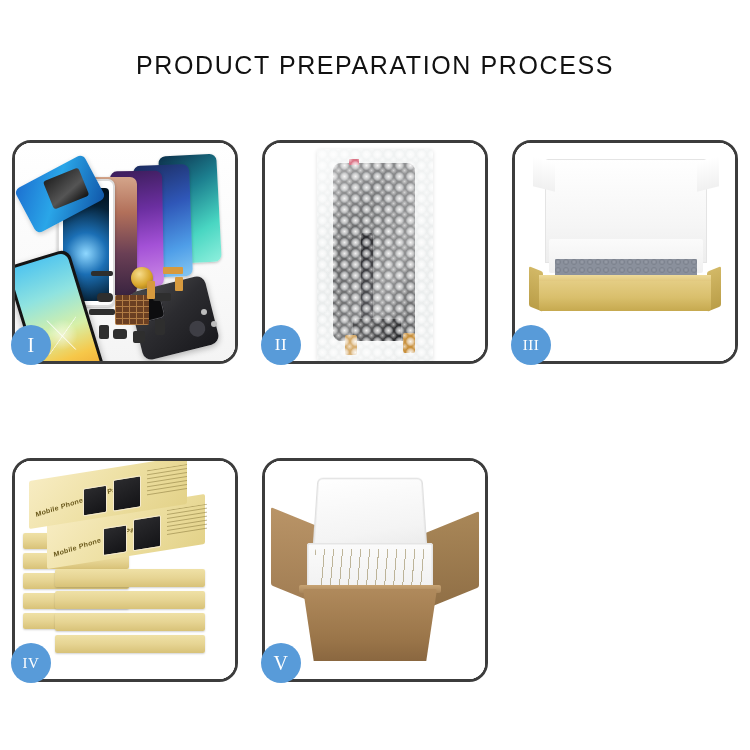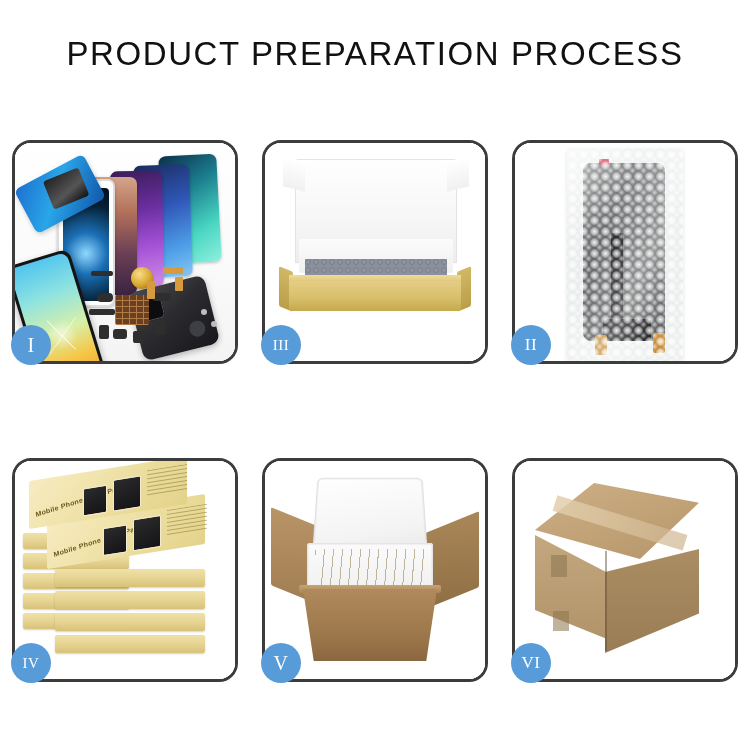--- a/index.html
+++ b/index.html
@@ -15,26 +15,26 @@
     position: relative;
   }
 
   
   .header {
     width: 750px;
     padding-top: 30px;
     text-align: center;
   }
   .page-title {
-    font-size: 33px;
+    font-size: 25px;
     font-weight: 500;
     letter-spacing: 1.6px;
     color: #111111;
     line-height: 40px;
-    margin: 4px;
+    margin: 15px;
     white-space: nowrap;
   }
   .page-subtitle {
     font-size: 15.5px;
     font-weight: 400;
     color: #1c1c1c;
     letter-spacing: 0.1px;
     line-height: 22px;
     margin: 8px 0 0 0;
     white-space: nowrap;
@@ -434,54 +434,54 @@
         <div class="p1-flex" style="left:160px;top:134px;width:8px;height:14px;"></div>
         <div class="p1-part" style="left:186px;top:166px;width:6px;height:6px;border-radius:50%;background:#bdbdbd;"></div>
         <div class="p1-part" style="left:196px;top:178px;width:6px;height:6px;border-radius:50%;background:#bdbdbd;"></div>
       </div>
     </div>
     <div class="badge">I</div>
   </div>
 
   <div class="panel">
     <div class="panel-inner">
-      <div class="scene3">
-        <div class="p3-lid"></div>
-        <div class="p3-foam"></div>
-        <div class="p3-contents"></div>
-        <div class="p3-sideL"></div>
-        <div class="p3-sideR"></div>
-        <div class="p3-rim"></div>
-        <div class="p3-front"></div>
-      </div>
-    </div>
-    <div class="badge xwide">III</div>
-  </div>
-
-  <div class="panel">
-    <div class="panel-inner">
       <div class="scene2">
         <div class="p2-wrap">
           <div class="p2-item"></div>
           <div class="p2-red"></div>
           <div class="p2-cable"></div>
           <div class="p2-conn"></div>
           <div class="p2-tab1"></div>
           <div class="p2-tab2"></div>
           <div class="p2-bubbles"></div>
           <div class="p2-bubbles2"></div>
           <div class="p2-sheen"></div>
         </div>
       </div>
     </div>
     <div class="badge wide">II</div>
   </div>
 
   <div class="panel">
     <div class="panel-inner">
+      <div class="scene3">
+        <div class="p3-lid"></div>
+        <div class="p3-foam"></div>
+        <div class="p3-contents"></div>
+        <div class="p3-sideL"></div>
+        <div class="p3-sideR"></div>
+        <div class="p3-rim"></div>
+        <div class="p3-front"></div>
+      </div>
+    </div>
+    <div class="badge xwide">III</div>
+  </div>
+
+  <div class="panel">
+    <div class="panel-inner">
       <div class="scene4">
         <div class="p4-stack">
 
           <div class="p4-box" style="left:8px;top:72px;width:106px;height:16px;"></div>
           <div class="p4-box" style="left:8px;top:92px;width:106px;height:16px;"></div>
           <div class="p4-box" style="left:8px;top:112px;width:106px;height:16px;"></div>
           <div class="p4-box" style="left:8px;top:132px;width:106px;height:16px;"></div>
           <div class="p4-box" style="left:8px;top:152px;width:106px;height:16px;"></div>
 
           <div class="p4-box" style="left:40px;top:108px;width:150px;height:18px;"></div>
@@ -519,28 +519,14 @@
         <div class="p5-lid"></div>
         <div class="p5-foamtray"></div>
         <div class="p5-inner"></div>
         <div class="p5-rim"></div>
         <div class="p5-body"></div>
       </div>
     </div>
     <div class="badge">V</div>
   </div>
 
-  <div class="panel">
-    <div class="panel-inner">
-      <div class="scene6">
-        <div class="p6-top"></div>
-        <div class="p6-tape"></div>
-        <div class="p6-left"></div>
-        <div class="p6-right"></div>
-        <div class="p6-seam"></div>
-        <div class="p6-tab1"></div>
-        <div class="p6-tab2"></div>
-      </div>
-    </div>
-    <div class="badge wide">VI</div>
-  </div>
 
 </div>
 
 </body></html>

